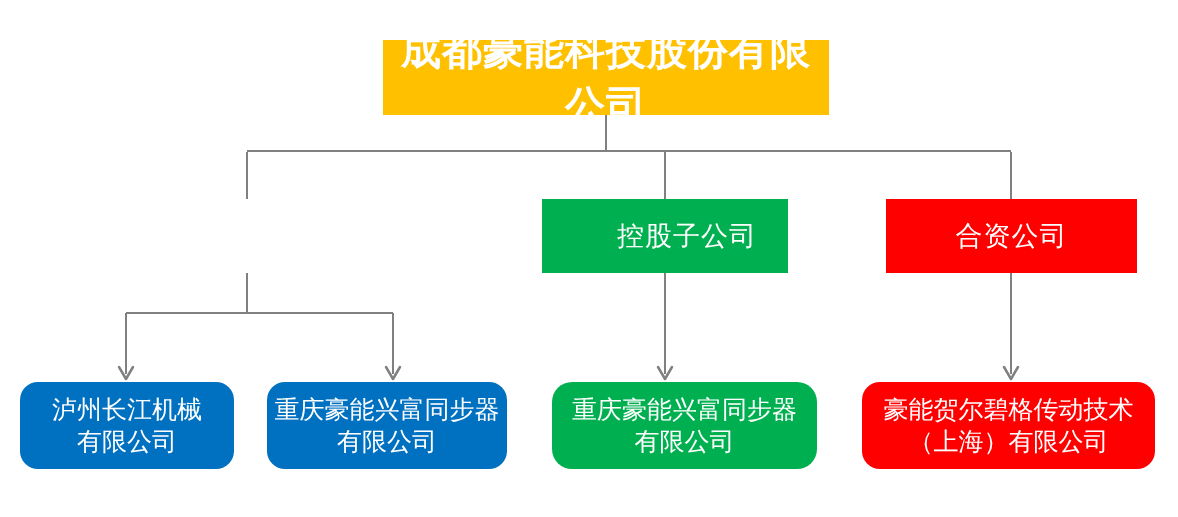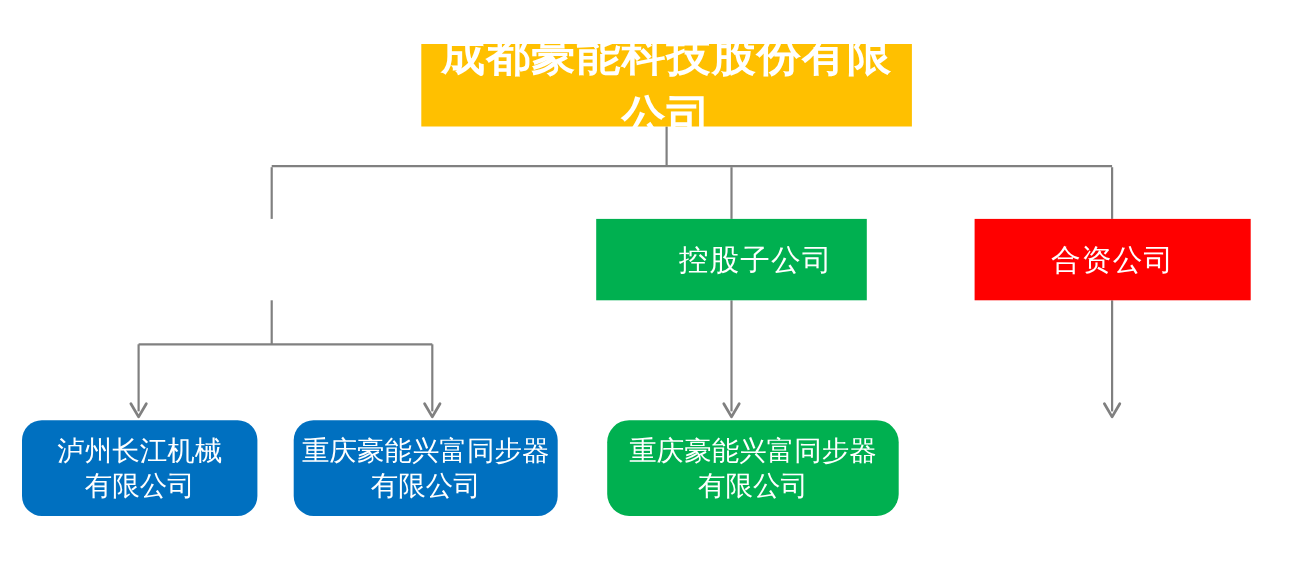--- a/index.html
+++ b/index.html
@@ -101,14 +101,16 @@
 
   <div class="node node-l3 pos-0" style="background: rgb(0, 112, 192);">泸州长江机械
 有限公司</div>
 
   <div class="node node-l3 pos-1" style="background: rgb(0, 112, 192);">重庆豪能兴富同步器
 有限公司</div>
 
   <div class="node node-l3 pos-2" style="background: rgb(0, 176, 80); border-radius: 20px;">重庆豪能兴富同步器
 有限公司</div>
 
+  <div class="node node-l3 pos-3" style="background: rgb(255, 0, 0);">豪能贺尔碧格传动技术
+（上海）有限公司</div>
 
 </div>
 
 </body></html>

